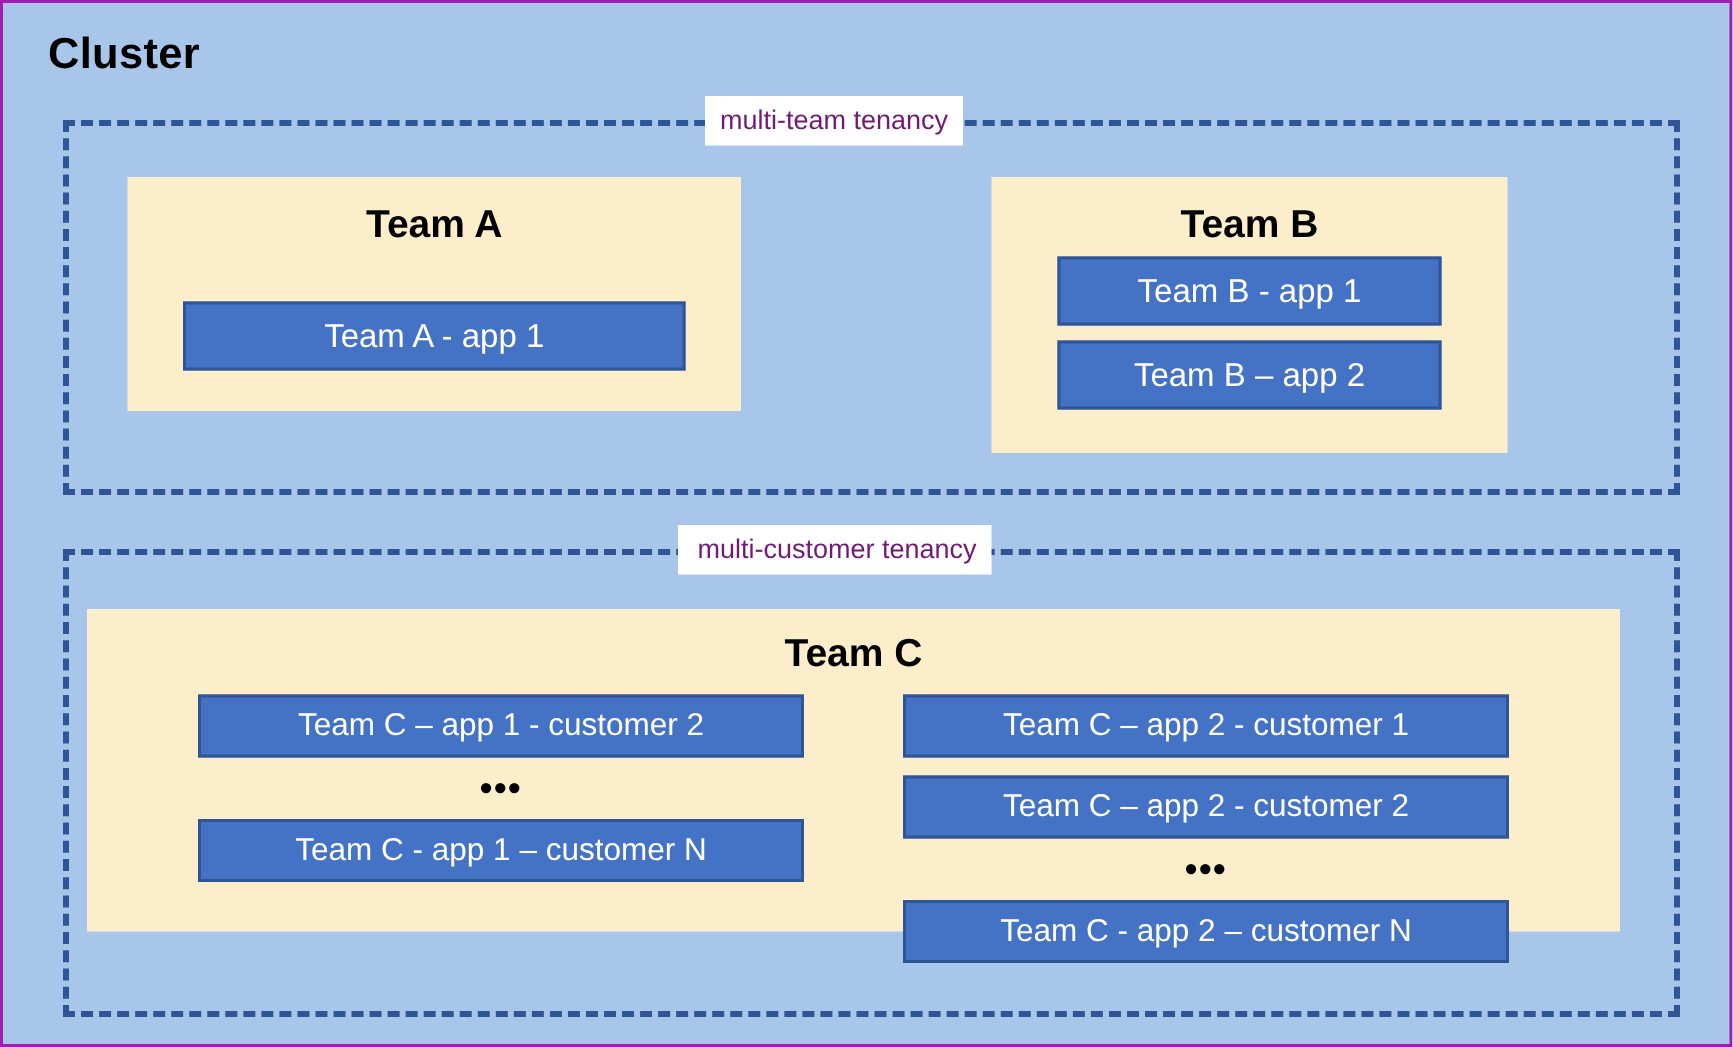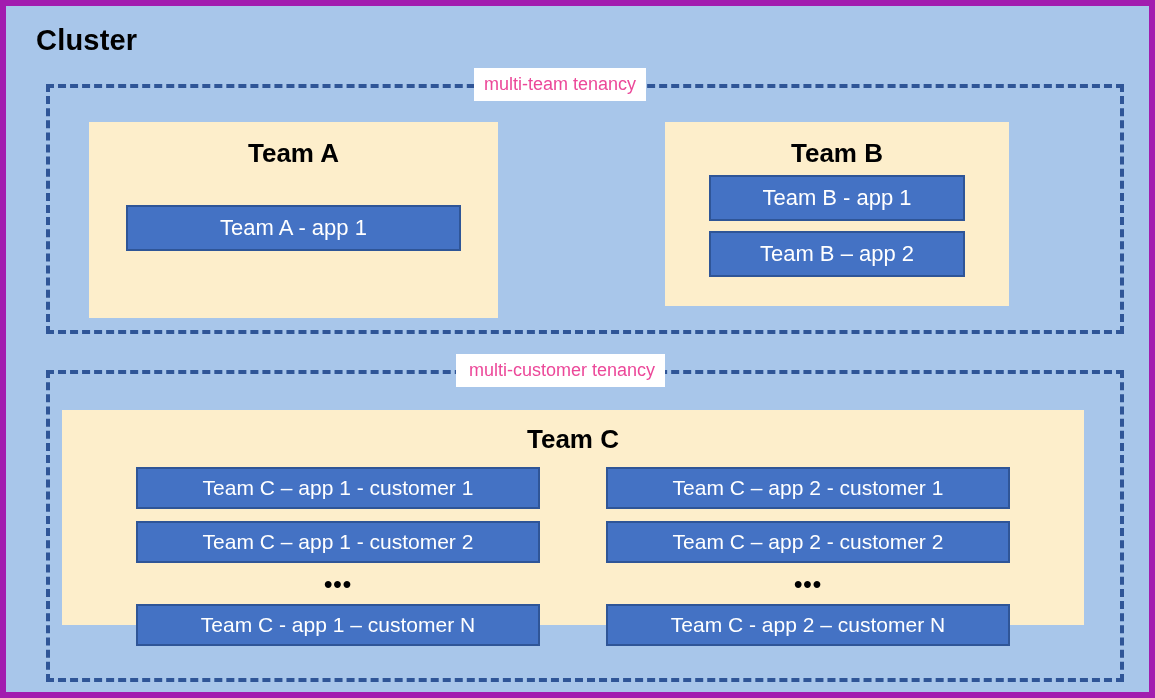--- a/index.html
+++ b/index.html
@@ -10,21 +10,21 @@
   body {
     font-family: "Liberation Sans", sans-serif;
   }
 
   #canvas {
     position: relative;
     width: 1155px;
     height: 698px;
     box-sizing: border-box;
     background: #A8C6EA;
-    border: 6px solid #a21caf;
+    border: 2px solid #a21caf;
     overflow: hidden;
   }
 
   
   .cluster-title {
     position: absolute;
     left: 30px;
     top: 18px;
     font-size: 29px;
     font-weight: bold;
@@ -50,21 +50,21 @@
     left: 40px;
     top: 364px;
     width: 1078px;
     height: 312px;
   }
 
   
   .tenancy-label {
     position: absolute;
     background: #FFFFFF;
-    color: #ec4899;
+    color: #701a75;
     font-size: 18px;
     line-height: 1;
     padding: 7px 10px 8px 10px;
     white-space: nowrap;
     z-index: 5;
   }
   #label-multi-team {
     left: 468px;
     top: 62px;
   }
@@ -78,21 +78,21 @@
   .team-panel {
     position: absolute;
     box-sizing: border-box;
     background: #FDEECB;
     padding: 0;
   }
   #team-a-panel {
     left: 83px;
     top: 116px;
     width: 409px;
-    height: 196px;
+    height: 156px;
   }
   #team-b-panel {
     left: 659px;
     top: 116px;
     width: 344px;
     height: 184px;
   }
   #team-c-panel {
     left: 56px;
     top: 404px;
@@ -208,21 +208,20 @@
   <div class="tenancy" id="tenancy-multi-customer"></div>
 
   <div class="tenancy-label" id="label-multi-customer">multi-customer tenancy</div>
 
   <div class="team-panel" id="team-c-panel">
     <div class="team-heading">Team C</div>
 
     <div id="team-c-columns">
 
       <div class="team-c-column">
-        <div class="app-box">Team C – app 1 - customer 1</div>
         <div class="app-box">Team C – app 1 - customer 2</div>
         <div class="ellipsis-row">•••</div>
         <div class="app-box">Team C - app 1 – customer N</div>
       </div>
 
       <div class="team-c-column">
         <div class="app-box">Team C – app 2 - customer 1</div>
         <div class="app-box">Team C – app 2 - customer 2</div>
         <div class="ellipsis-row">•••</div>
         <div class="app-box">Team C - app 2 – customer N</div>

